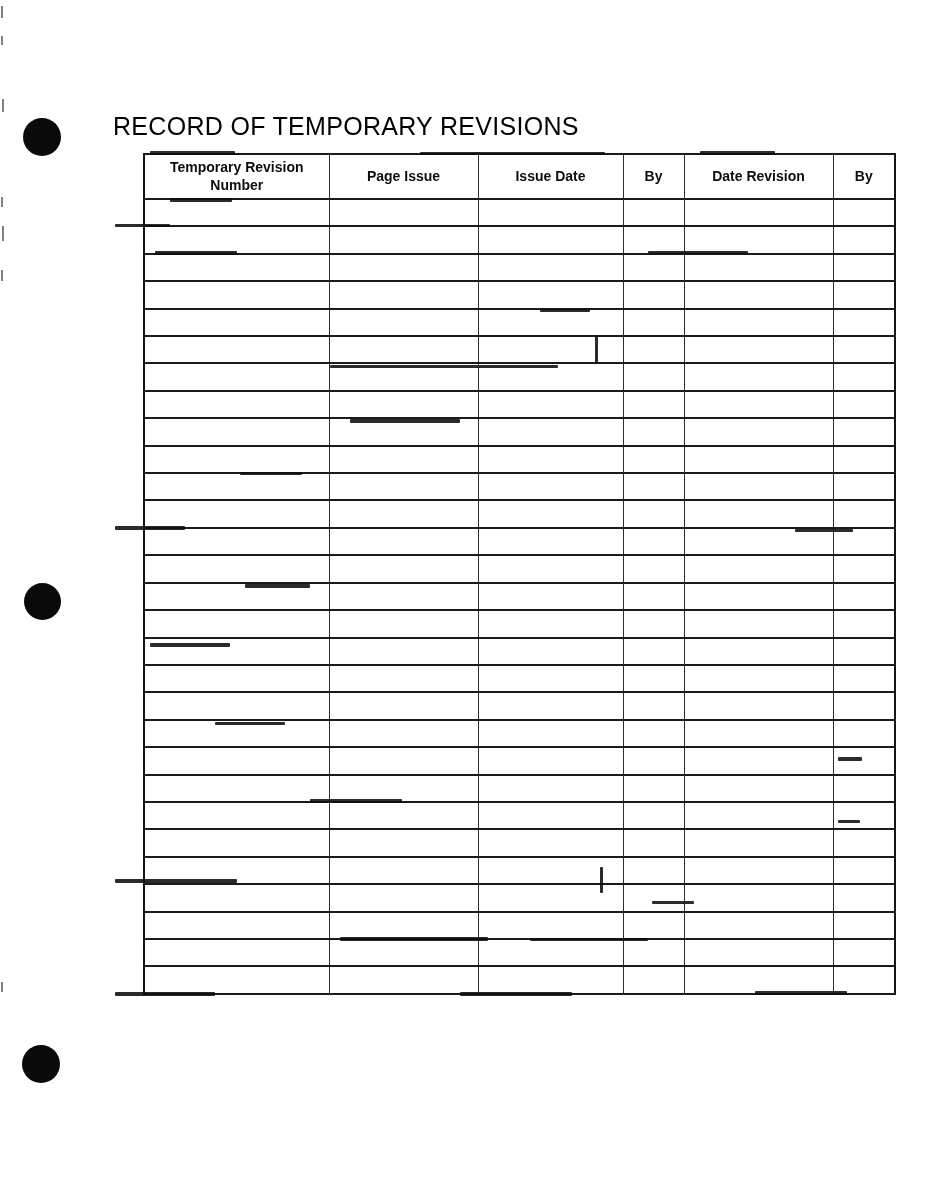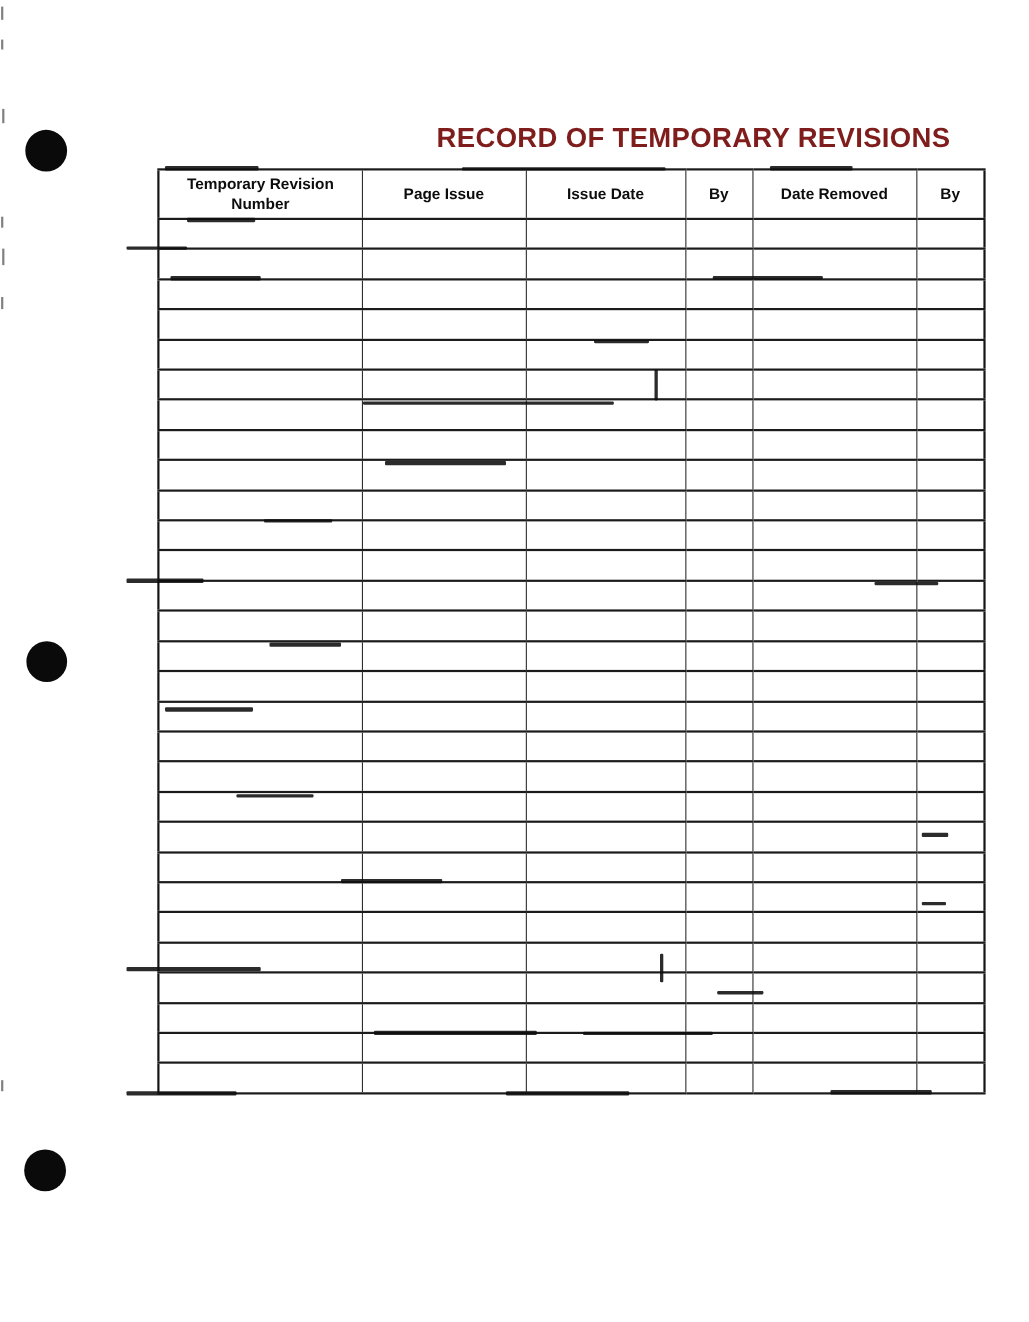--- a/index.html
+++ b/index.html
@@ -26,25 +26,25 @@
   .hole-2 { left: 24px; top: 583px; width: 37px; height: 37px; }
   .hole-3 { left: 22px; top: 1045px; width: 38px; height: 38px; }
 
   
   .title {
     position: absolute;
     left: 113px;
     top: 112px;
     width: 751px;
     margin: 0;
-    text-align: right;
+    text-align: left;
     font-size: 25px;
-    font-weight: bold;
+    font-weight: normal;
     letter-spacing: 0.3px;
-    color: #7f1d1d;
+    color: #000000;
   }
 
   
   .rev-table {
     position: absolute;
     left: 113px;
     top: 153px;
     width: 751px;
     height: 842px;
     border-collapse: collapse;
@@ -98,21 +98,21 @@
       <col style="width:61px">
       <col style="width:149px">
       <col style="width:62px">
     </colgroup>
     <thead>
       <tr>
         <th>Temporary Revision Number</th>
         <th>Page Issue</th>
         <th>Issue Date</th>
         <th>By</th>
-        <th>Date Removed</th>
+        <th>Date Revision</th>
         <th>By</th>
       </tr>
     </thead>
     <tbody>
         <tr>
           <td></td>
           <td></td>
           <td></td>
           <td></td>
           <td></td>

